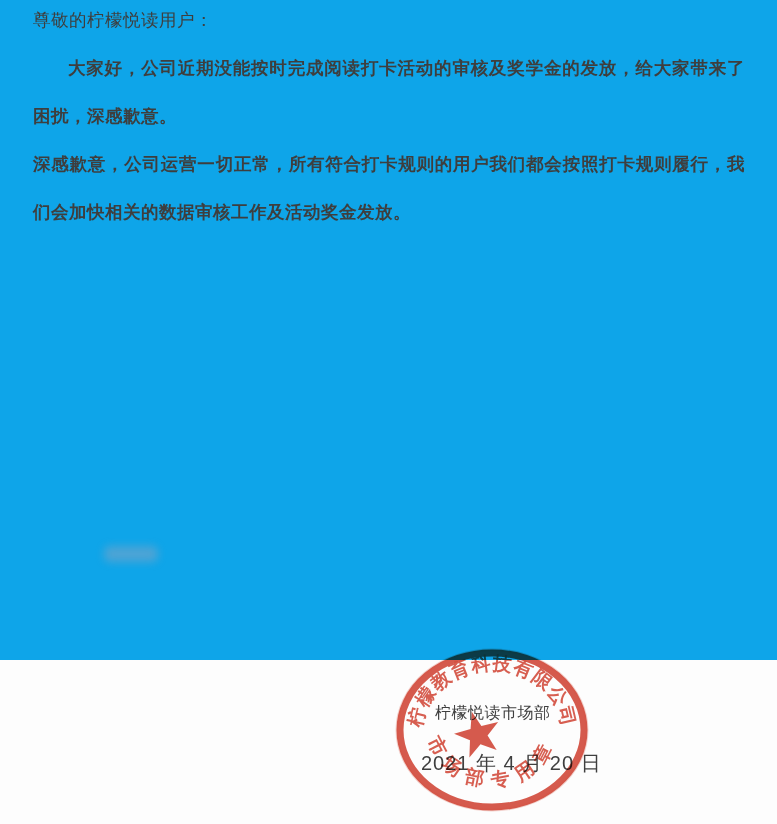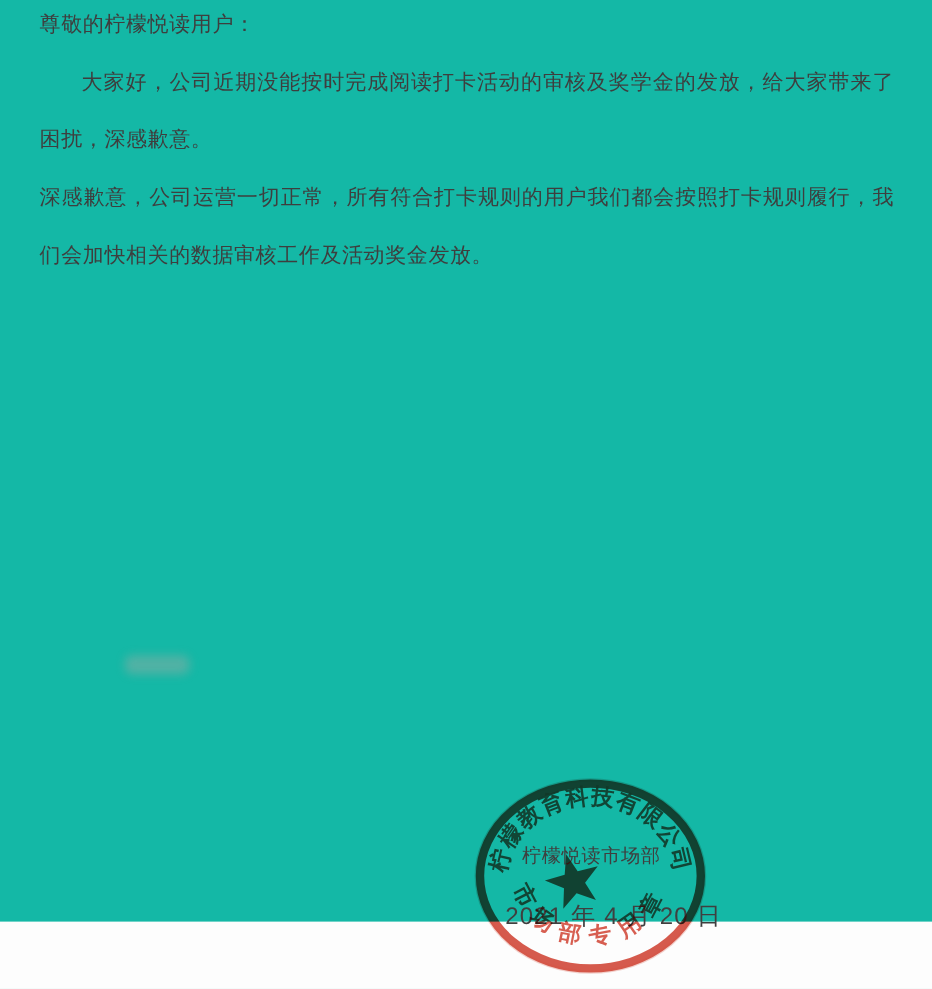--- a/index.html
+++ b/index.html
@@ -4,34 +4,34 @@
 <style>
   * { margin:0; padding:0; box-sizing:border-box; }
   html,body { width:777px; height:824px; overflow:hidden; }
   body {
     background:#fdfdfd;
     font-family:"Liberation Sans", sans-serif;
     color:#3e3e3e;
   }
   .page {
     position:relative;
-    width:777px; height:768px;
-    background:#14b8a6;
+    width:777px; height:660px;
+    background:#0ea5e9;
   }
   .letter {
     position:absolute;
     left:33px; top:-4px;
     width:712px;
     font-size:17.5px;
     line-height:48px;
     letter-spacing:0.5px;
     text-align:justify;
   }
   .salutation { text-align:left; }
-  .para { text-align:justify; }
+  .para { text-align:justify;font-weight:bold; }
   .para.indent { text-indent:2em; }
   .para.main { margin-top:38px; }
   .closing { margin-top:44px; text-align:left; }
   .overlay-text {
     position:absolute;
     color:#3f3f3f;
     white-space:nowrap;
     z-index:2;
     text-align:right;
   }

